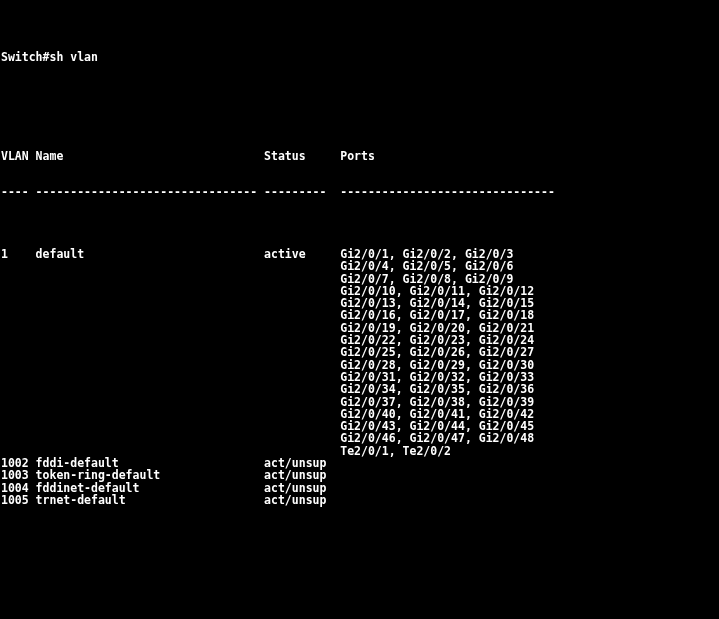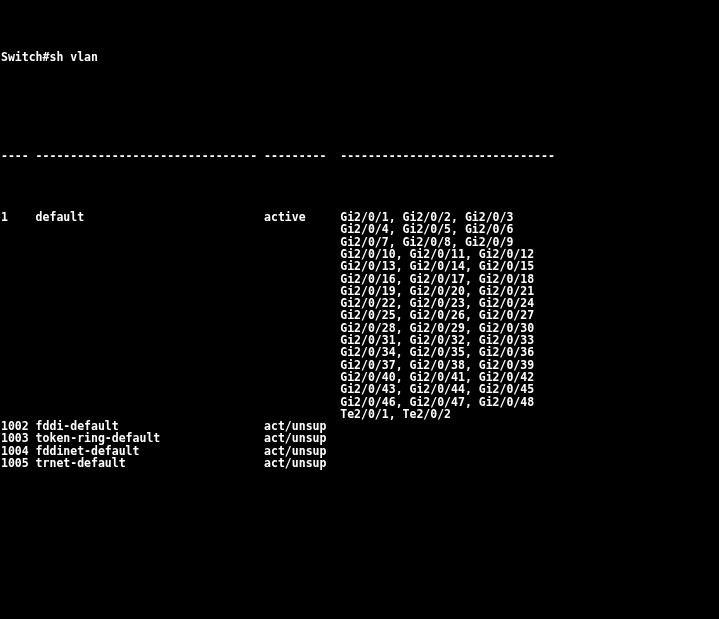--- a/index.html
+++ b/index.html
@@ -42,20 +42,21 @@
 </head>
 <body>
 
 <div id="terminal">
 
   
   <span class="line">Switch#sh vlan</span>
   <span class="blank"></span>
 
   
+  <span class="line" id="vlan-hdr">VLAN Name                             Status     Ports</span>
   <span class="line" id="vlan-sep">---- -------------------------------- ---------  -------------------------------</span>
 
   
   <span id="vlan-body"><span class="line">1    default                          active     Gi2/0/1, Gi2/0/2, Gi2/0/3</span><span class="line">                                                 Gi2/0/4, Gi2/0/5, Gi2/0/6</span><span class="line">                                                 Gi2/0/7, Gi2/0/8, Gi2/0/9</span><span class="line">                                                 Gi2/0/10, Gi2/0/11, Gi2/0/12</span><span class="line">                                                 Gi2/0/13, Gi2/0/14, Gi2/0/15</span><span class="line">                                                 Gi2/0/16, Gi2/0/17, Gi2/0/18</span><span class="line">                                                 Gi2/0/19, Gi2/0/20, Gi2/0/21</span><span class="line">                                                 Gi2/0/22, Gi2/0/23, Gi2/0/24</span><span class="line">                                                 Gi2/0/25, Gi2/0/26, Gi2/0/27</span><span class="line">                                                 Gi2/0/28, Gi2/0/29, Gi2/0/30</span><span class="line">                                                 Gi2/0/31, Gi2/0/32, Gi2/0/33</span><span class="line">                                                 Gi2/0/34, Gi2/0/35, Gi2/0/36</span><span class="line">                                                 Gi2/0/37, Gi2/0/38, Gi2/0/39</span><span class="line">                                                 Gi2/0/40, Gi2/0/41, Gi2/0/42</span><span class="line">                                                 Gi2/0/43, Gi2/0/44, Gi2/0/45</span><span class="line">                                                 Gi2/0/46, Gi2/0/47, Gi2/0/48</span><span class="line">                                                 Te2/0/1, Te2/0/2</span><span class="line">1002 fddi-default                     act/unsup  </span><span class="line">1003 token-ring-default               act/unsup  </span><span class="line">1004 fddinet-default                  act/unsup  </span><span class="line">1005 trnet-default                    act/unsup  </span></span>
 
   <span class="blank"></span>
 
   
   
   

